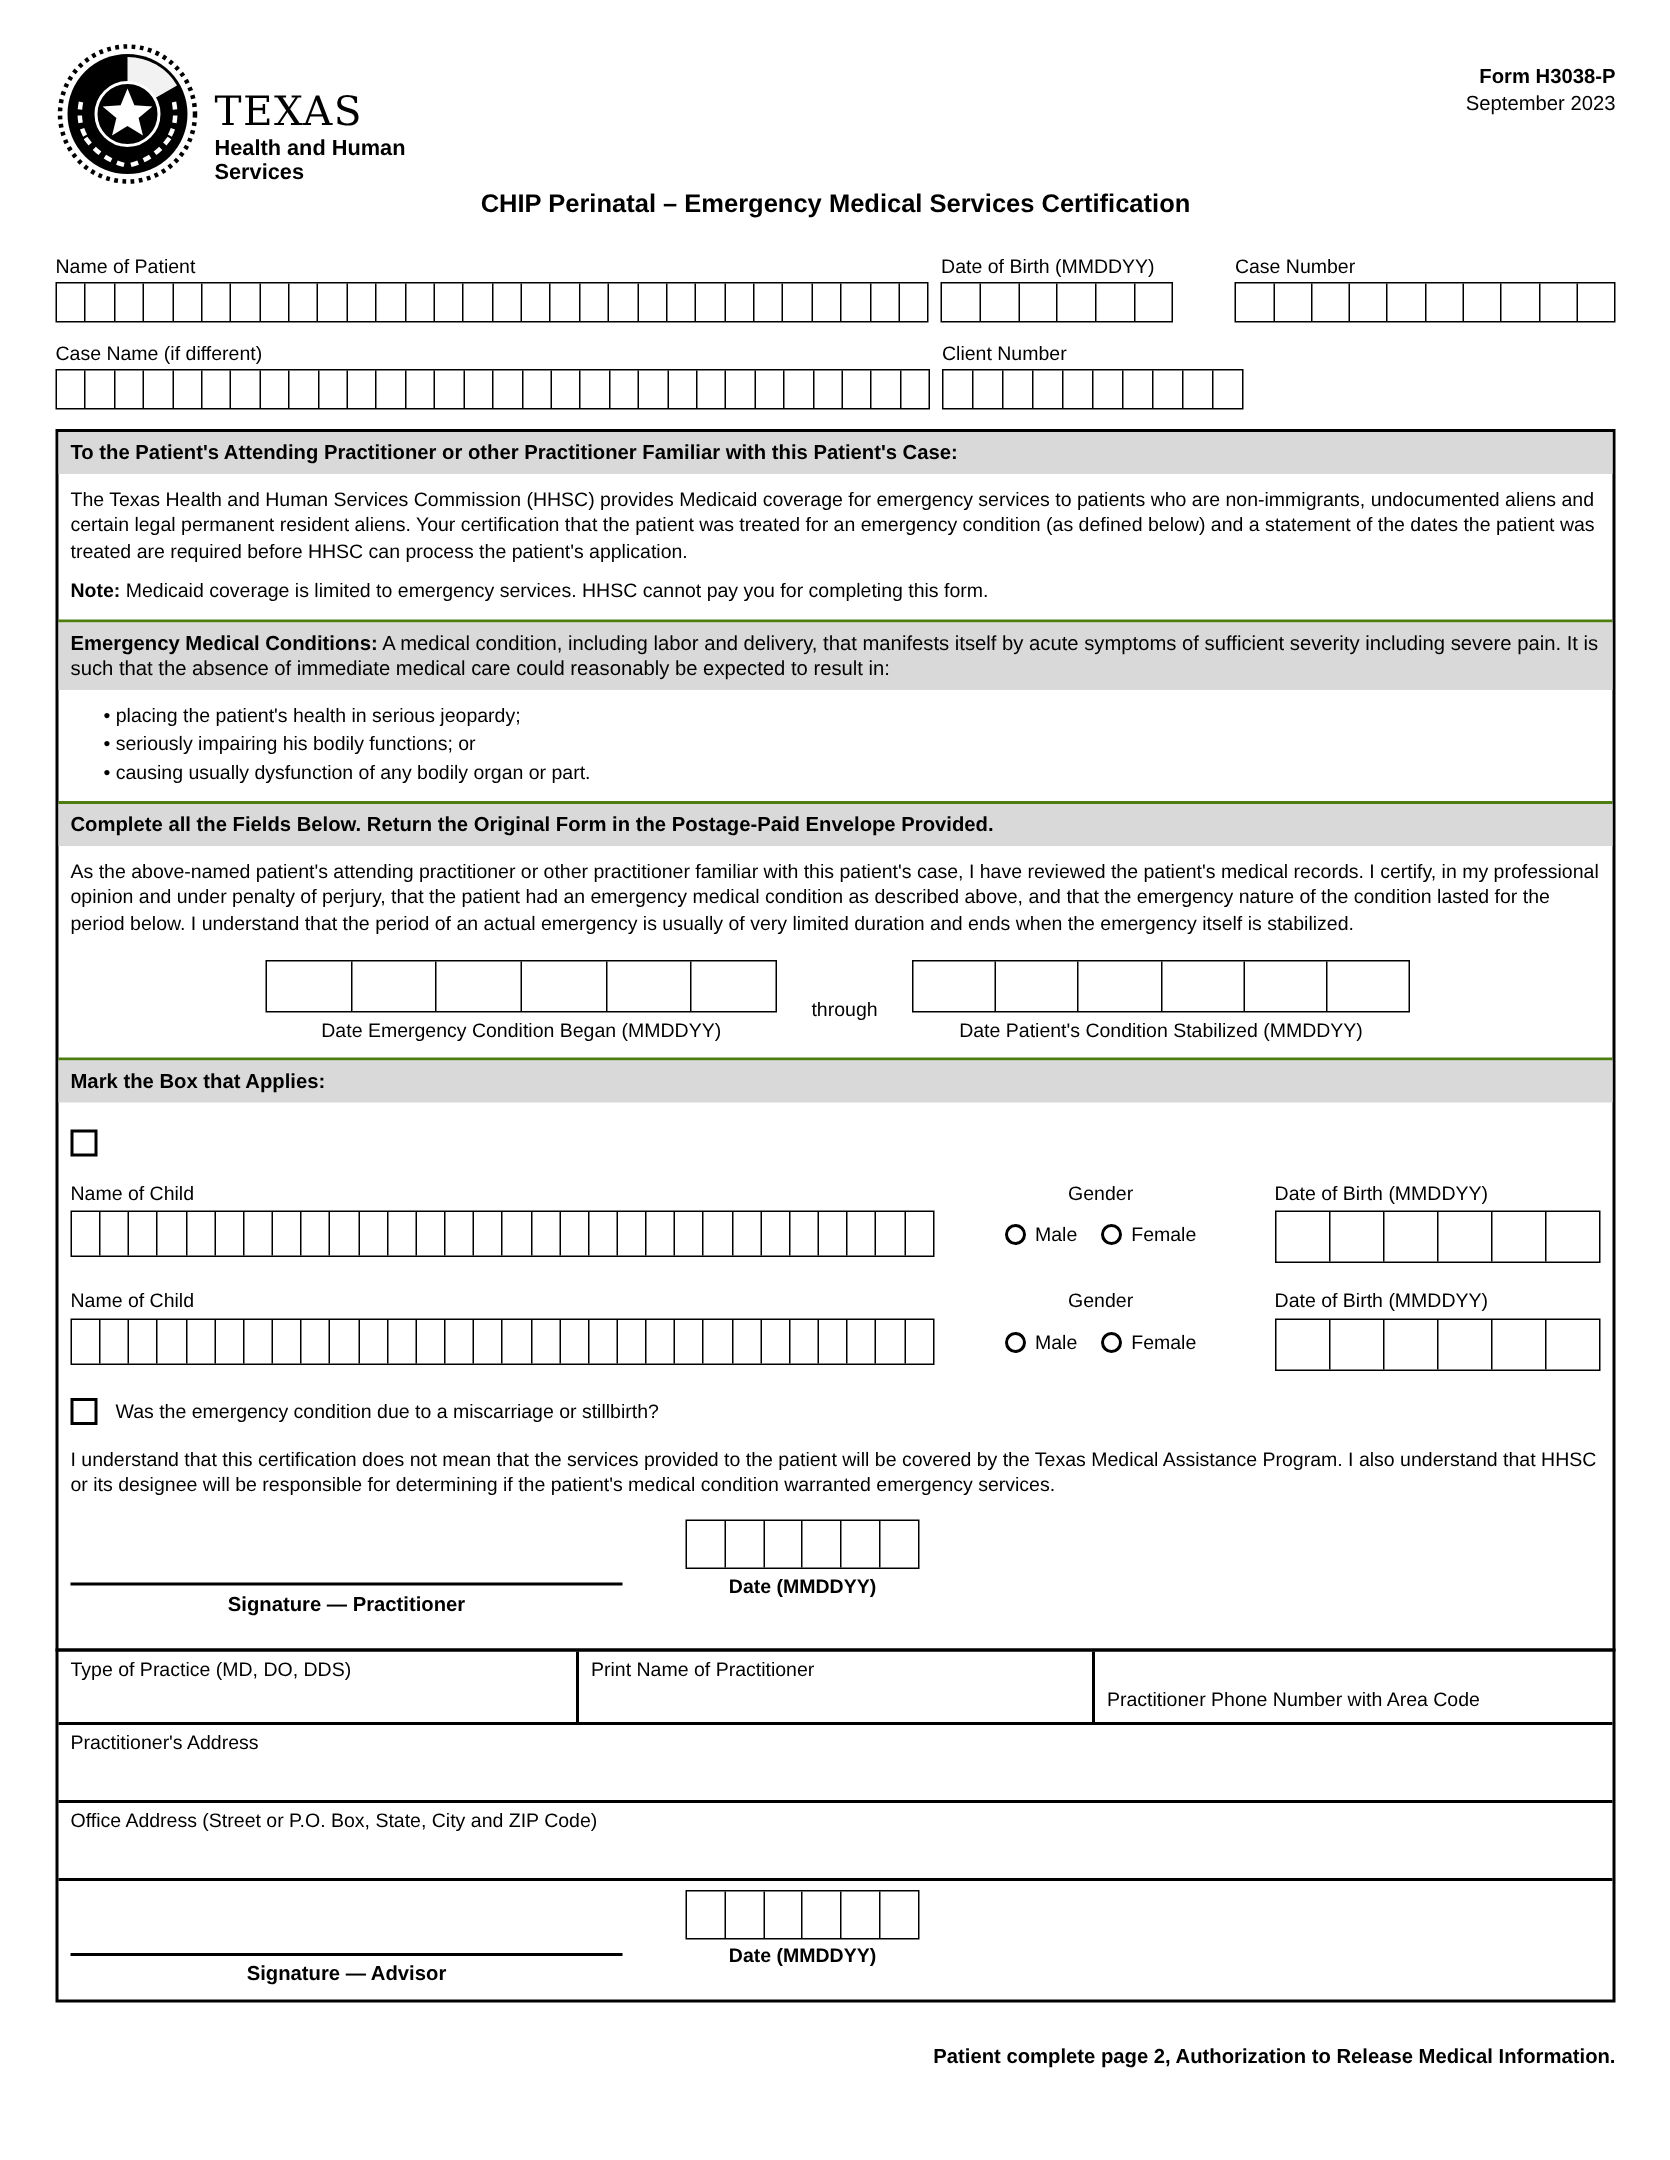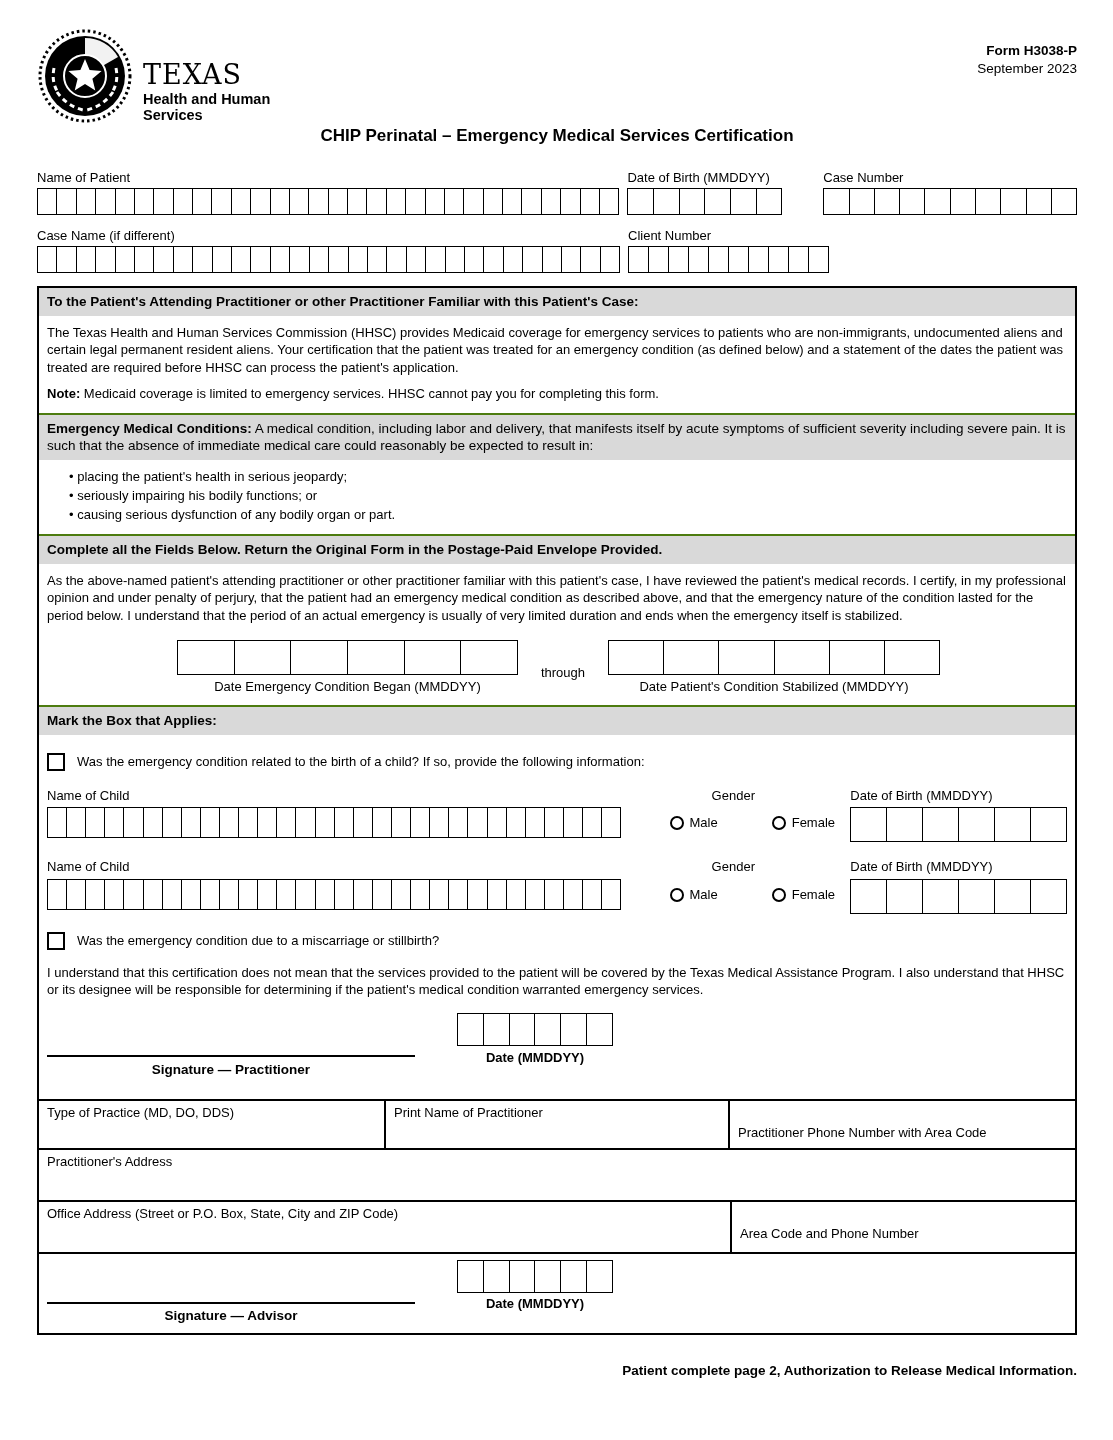--- a/index.html
+++ b/index.html
@@ -55,21 +55,21 @@
 
   
   .cb-line { display:flex; align-items:center; gap:12px; margin:10px 0 2px 0; }
   .cb { width:18px; height:18px; border:2px solid #000; flex:0 0 auto; background:#fff; }
   .cb-text { font-size:13px; }
   .child-row { display:flex; margin-top:16px; }
   .child-name { width:583px; }
   .child-gender { width:168px; margin-left:28px; text-align:center; }
   .gender-label { font-size:13px; margin-top:0; margin-bottom:10px; }
   .radios { display:flex; justify-content:center; gap:16px; }
-  .radio-opt { display:flex; align-items:center; gap:6px; font-size:13px;margin-left:38px; }
+  .radio-opt { display:flex; align-items:center; gap:6px; font-size:13px; }
   .radio { width:14px; height:14px; border:2px solid #000; border-radius:50%; background:#fff; flex:0 0 auto; }
   .child-dob { width:220px; margin-left:33px; }
   .mb-par { font-size:13px; line-height:1.35; margin-top:14px; }
   .sigrow { display:flex; align-items:flex-start; margin-top:14px; padding-bottom:10px; }
   .sigcol { width:368px; display:flex; flex-direction:column; }
   .sigline { border-bottom:2px solid #000; height:44px; }
   .siglabel { text-align:center; font-size:13.5px; font-weight:bold; margin-top:4px; }
   .datecol { width:156px; margin-left:42px; display:flex; flex-direction:column; }
   .datecol .dg-label { font-weight:bold; }
 
@@ -245,21 +245,21 @@
         <p><b>Note:</b><span> Medicaid coverage is limited to emergency services. HHSC cannot pay you for completing this form.</span></p>
       </div>
     </div>
 
     <div class="section">
       <div class="band"><b>Emergency Medical Conditions:</b><span> A medical condition, including labor and delivery, that manifests itself by acute symptoms of sufficient severity including severe pain. It is such that the absence of immediate medical care could reasonably be expected to result in:</span></div>
       <div class="sec-body">
         <div class="bullets">
           <div class="bullet-line">placing the patient's health in serious jeopardy;</div>
           <div class="bullet-line">seriously impairing his bodily functions; or</div>
-          <div class="bullet-line">causing serious dysfunction of any bodily organ or part.</div>
+          <div class="bullet-line">causing usually dysfunction of any bodily organ or part.</div>
         </div>
       </div>
     </div>
 
     <div class="section">
       <div class="band"><b>Complete all the Fields Below. Return the Original Form in the Postage-Paid Envelope Provided.</b></div>
       <div class="sec-body">
         <p>As the above-named patient's attending practitioner or other practitioner familiar with this patient's case, I have reviewed the patient's medical records. I certify, in my professional opinion and under penalty of perjury, that the patient had an emergency medical condition as described above, and that the emergency nature of the condition lasted for the period below. I understand that the period of an actual emergency is usually of very limited duration and ends when the emergency itself is stabilized.</p>
         <div class="dates-row">
           <div class="dategroup-big">
@@ -288,21 +288,20 @@
         </div>
       </div>
     </div>
 
     <div class="section">
       <div class="band"><b>Mark the Box that Applies:</b></div>
       <div class="sec-body">
 
         <div class="cb-line">
           <div class="cb"></div>
-          <div class="cb-text">Was the emergency condition related to the birth of a child? If so, provide the following information:</div>
         </div>
 
         <div class="child-row">
           <div class="child-name">
             <div class="flabel">Name of Child</div>
             <div class="boxrow h30">
                 <div></div>
                 <div></div>
                 <div></div>
                 <div></div>
@@ -455,21 +454,20 @@
     <div class="trow r1">
       <div class="tcell c2"><span>Type of Practice (MD, DO, DDS)</span></div>
       <div class="tcell c1"><span>Print Name of Practitioner</span></div>
       <div class="tcell c3"><span>Practitioner Phone Number with Area Code</span></div>
     </div>
     <div class="trow r2">
       <div class="tcell cwide"><span>Practitioner's Address</span></div>
     </div>
     <div class="trow r3">
       <div class="tcell c-office"><span>Office Address (Street or P.O. Box, State, City and ZIP Code)</span></div>
-      <div class="tcell c3"><span>Area Code and Phone Number</span></div>
     </div>
     <div class="trow">
       <div class="advisor-cell">
         <div class="sigrow" style="margin-top:0; padding-bottom:0;">
           <div class="sigcol">
             <div class="sigline"></div>
             <div class="siglabel">Signature — Advisor</div>
           </div>
           <div class="datecol">
             <div class="boxrow h32">

